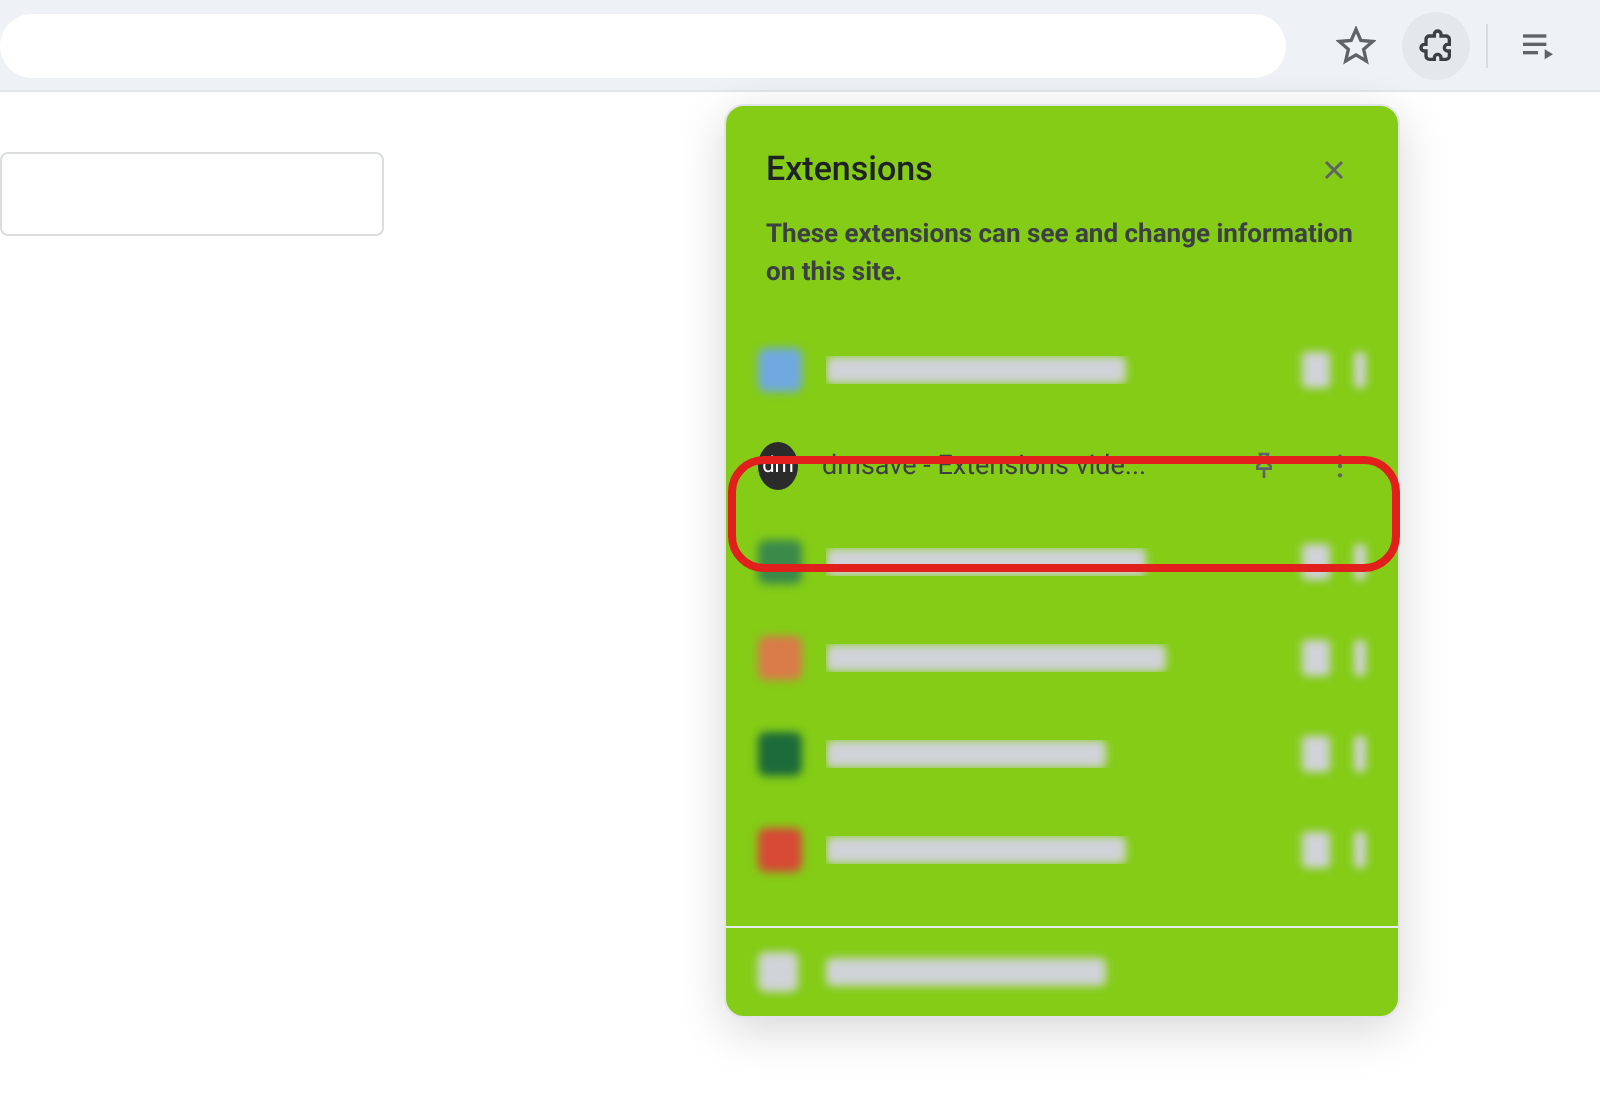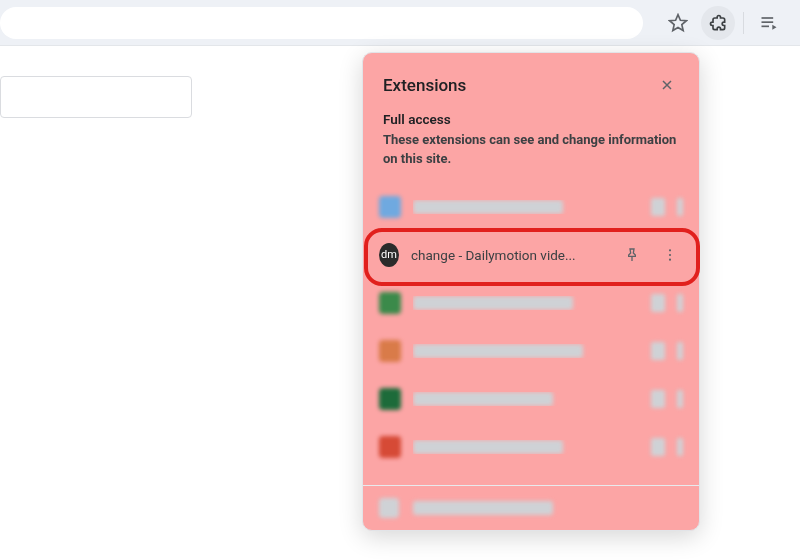--- a/index.html
+++ b/index.html
@@ -39,21 +39,21 @@
     border: 1px solid #dadce0;
     border-radius: 4px;
     background: #fff;
   }
 
   .popup {
     position: absolute;
     top: 52px;
     left: 362px;
     width: 338px;
-    background: #fca5a5;
+    background: #84cc16;
     border: 1px solid #e2e4e8;
     border-radius: 10px;
     box-shadow: 0 6px 24px rgba(0,0,0,0.16);
     padding-bottom: 0;
   }
   .popup-header {
     display: flex;
     align-items: center;
     justify-content: space-between;
     padding: 18px 18px 10px 20px;
@@ -161,39 +161,38 @@
 
 <div class="popup">
   <div class="popup-header">
     <div class="popup-title">Extensions</div>
     <div class="close-btn">
       <svg width="16" height="16" viewBox="0 0 24 24" fill="none" stroke="currentColor" stroke-width="2.2">
           <path d="M6 6l12 12M18 6L6 18"></path>
         </svg>
     </div>
   </div>
-  <div class="section-label">Full access</div>
   <div class="section-desc">These extensions can see and change information on this site.</div>
 
   <div class="ext-list">
 
     <div class="ext-row">
       <div class="blur-icon" style="background:#6fa9e0;"></div>
       <div class="ext-name">
           <div class="blur-strip" style="width:150px;"></div>
         </div>
       <div class="blur-pin"></div>
       <div class="blur-more" style="width:6px;"></div>
     </div>
 
     <div class="ext-row" id="highlighted-row">
       <div class="ext-icon" style="background:#2b2b2b">
         <span>dm</span>
       </div>
-      <div class="ext-name">change - Dailymotion vide...</div>
+      <div class="ext-name">dmsave - Extensions vide...</div>
       <div class="pin-btn">
         <svg width="16" height="16" viewBox="0 0 24 24" fill="none" stroke="currentColor" stroke-width="2">
           <path d="M9 3h6l-1 6 3 3v2H7v-2l3-3-1-6zM12 14v7"></path>
         </svg>
       </div>
       <div class="more-btn">
         <svg width="16" height="16" viewBox="0 0 24 24" fill="currentColor">
           <circle cx="12" cy="5" r="1.6"></circle>
             <circle cx="12" cy="12" r="1.6"></circle>
             <circle cx="12" cy="19" r="1.6"></circle>

